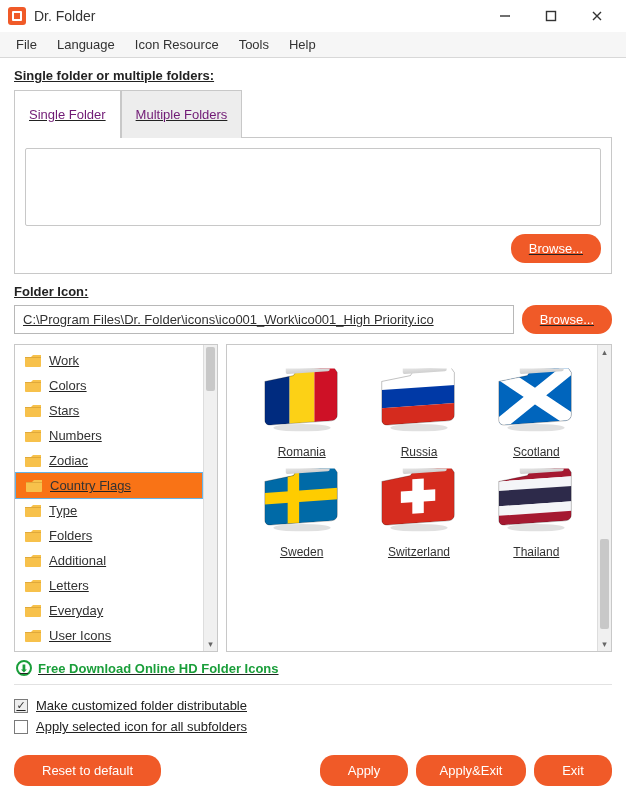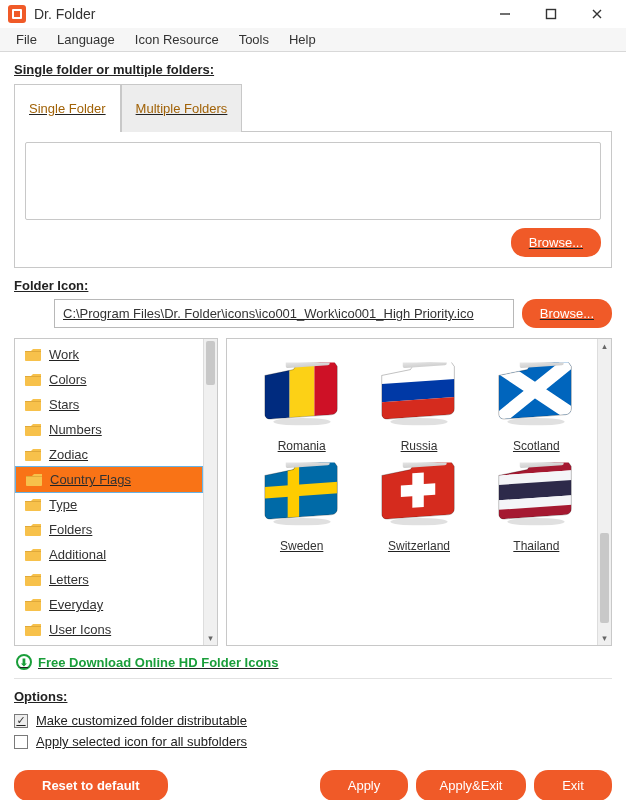--- a/index.html
+++ b/index.html
@@ -55,21 +55,21 @@
   .section-label { font-weight: 600; font-size: 13px; margin-bottom: 6px; color:#222; }
 
   
   .tabs { display: flex; }
   .tab {
     padding: 16px 14px;
     border: 1px solid #c8c8c8;
     border-bottom: none;
     background: #ededed;
     font-size: 13px;
-    color: #a16207;
+    color: #701a75;
     position: relative;
     top: 1px;
   }
   .tab.active { background: #fff; z-index: 2; }
   .tab-panel {
     border: 1px solid #c8c8c8;
     padding: 10px;
     margin-bottom: 10px;
   }
   .drop-area {
@@ -93,21 +93,20 @@
 
   
   .path-row { display:flex; gap:8px; margin-bottom:10px; }
   .path-input {
     flex:1;
     border:1px solid #b8b8b8;
     padding:5px 8px;
     font-size:13px;
     color:#333;
     background:#fff;
-    margin-left:40px;
   }
 
   
   .split { display:flex; gap:8px; height: 308px; }
   .panel { border:1px solid #c8c8c8; background:#fff; position:relative; }
   .cat-panel { width: 204px; padding: 3px 0; overflow:hidden; }
   .cat-list { overflow-y: hidden; height: 100%; padding-right: 14px; }
   .cat-item {
     display:flex; align-items:center; gap:8px;
     padding: 5px 10px;
@@ -184,21 +183,21 @@
     display:flex; align-items:center; justify-content:center; font-size:11px; color:#333;
   }
   .checkbox.checked { background:#eee; }
 
   
   .footer {
     display:flex; gap:8px; align-items:center; padding: 10px 14px 14px 14px;
   }
   .footer .spacer { flex:1; }
   .footer .btn { padding: 8px 20px; }
-  .footer .btn.wide { padding: 8px 28px; font-weight: bold; }
+  .footer .btn.wide { padding: 8px 28px; }
 </style>
 </head>
 <body>
 
 <svg width="0" height="0" style="position:absolute">
   <defs>
 
     <clipPath id="folderClip">
       <path d="M6,14 L36,10 L40,4 L78,4 L82,10 L82,54 C82,57 80,60 76,60 L12,60 C8,60 6,57 6,54 Z"></path>
     </clipPath>
@@ -488,21 +487,20 @@
   </div>
 
   <a class="download-link">
     <span class="dl-icon">⬇</span>
     <span>Free Download Online HD Folder Icons</span>
   </a>
 
   <hr class="sep">
 
   <div class="options">
-    <div class="section-label">Options:</div>
     <div class="checkbox-row">
       <div class="checkbox checked">✓</div>
       <span>Make customized folder distributable</span>
     </div>
     <div class="checkbox-row">
       <div class="checkbox"></div>
       <span>Apply selected icon for all subfolders</span>
     </div>
   </div>
 </div>

